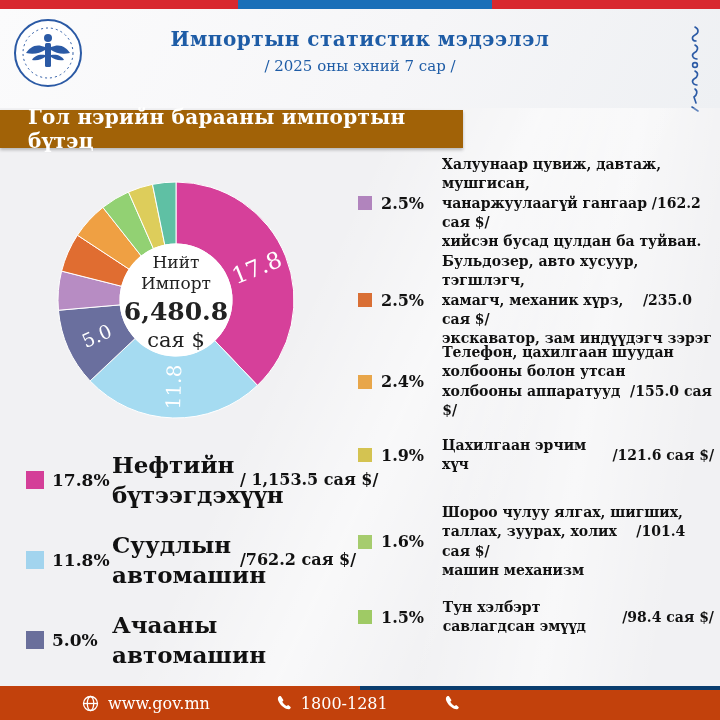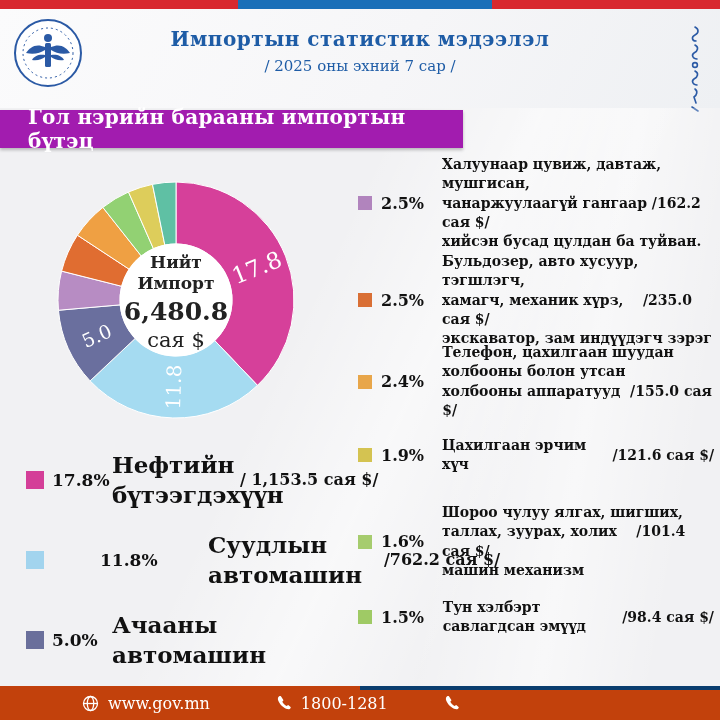--- a/index.html
+++ b/index.html
@@ -15,35 +15,35 @@
   
   .header{position:absolute;top:9px;left:0;width:720px;height:99px;
     background:linear-gradient(120deg,#fbfbfc 0%,#f6f6f8 55%,#eef0f3 100%);}
   .logo{position:absolute;left:12px;top:8px;width:72px;height:72px;}
   .titles{position:absolute;left:0;top:18px;width:720px;text-align:center;}
   .title{font-size:20px;font-weight:bold;color:#1e5ca6;letter-spacing:.5px;}
   .subtitle{font-size:15px;color:#1e5ca6;margin-top:6px;}
   .mscript{position:absolute;right:14px;top:14px;width:22px;height:92px;}
 
   
-  .banner{position:absolute;left:0;top:110px;width:463px;height:38px;background:#a21caf;
+  .banner{position:absolute;left:0;top:110px;width:463px;height:38px;background:#a16207;
     box-shadow:0 2px 3px rgba(0,0,0,.25);display:flex;align-items:center;}
   .banner span{color:#ffffff;font-weight:bold;font-size:20px;padding-left:28px;letter-spacing:.3px;}
 
   
   .sheen{position:absolute;left:0;top:108px;width:720px;height:578px;pointer-events:none;
     background:
       linear-gradient(115deg,rgba(255,255,255,0) 40%,rgba(255,255,255,.55) 55%,rgba(255,255,255,0) 70%),
       linear-gradient(100deg,rgba(255,255,255,0) 62%,rgba(255,255,255,.5) 78%,rgba(255,255,255,0) 92%);}
 
   
   .donut-wrap{position:absolute;left:56px;top:180px;width:240px;height:240px;}
   .slice-label{fill:#ffffff;font-family:"DejaVu Serif","Liberation Serif",serif;}
   .donut-center{position:absolute;left:116px;top:252px;width:120px;text-align:center;color:#222;}
-  .dc-line{font-size:17px;line-height:1.25;font-weight:bold;}
+  .dc-line{font-size:17px;line-height:1.25;}
   .dc-total{font-size:25px;font-weight:bold;line-height:1.2;margin-top:2px;}
   .dc-unit{font-size:21px;line-height:1.3;}
 
   
   .lrow{position:absolute;left:26px;width:320px;display:flex;align-items:center;}
   .lsw{width:18px;height:18px;flex:0 0 18px;}
   .lpct{width:52px;margin-left:8px;font-size:17px;font-weight:bold;color:#111;}
   .llab{width:128px;margin-left:8px;font-size:23px;font-weight:bold;color:#111;white-space:pre-wrap;line-height:1.3;}
   .lval{font-size:16px;font-weight:bold;color:#111;white-space:nowrap;}
 
@@ -129,21 +129,21 @@
     <div class="dc-unit">сая $</div>
   </div>
 
   <div class="lrow" style="top:450px;">
     <span class="lsw" style="background: rgb(212, 63, 152);"></span>
     <span class="lpct">17.8%</span>
     <span class="llab">Нефтийн
 бүтээгдэхүүн</span>
     <span class="lval">/ 1,153.5 сая $/</span>
   </div>
-  <div class="lrow" style="top:530px;gap:48px;">
+  <div class="lrow" style="top:530px;">
     <span class="lsw" style="background: rgb(162, 212, 238);"></span>
     <span class="lpct">11.8%</span>
     <span class="llab">Суудлын
 автомашин</span>
     <span class="lval">/762.2 сая $/</span>
   </div>
   <div class="lrow" style="top:610px;">
     <span class="lsw" style="background: rgb(106, 111, 155);"></span>
     <span class="lpct">5.0%</span>
     <span class="llab">Ачааны

